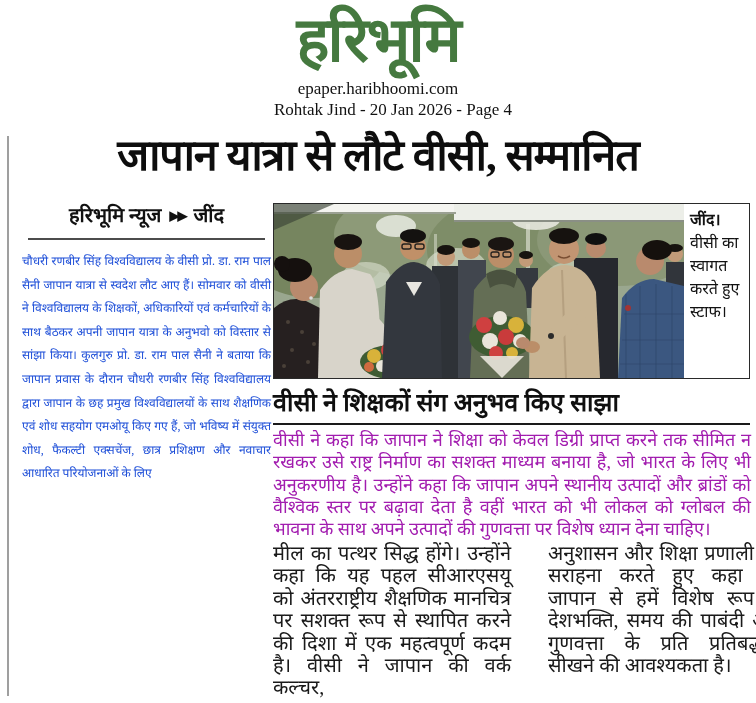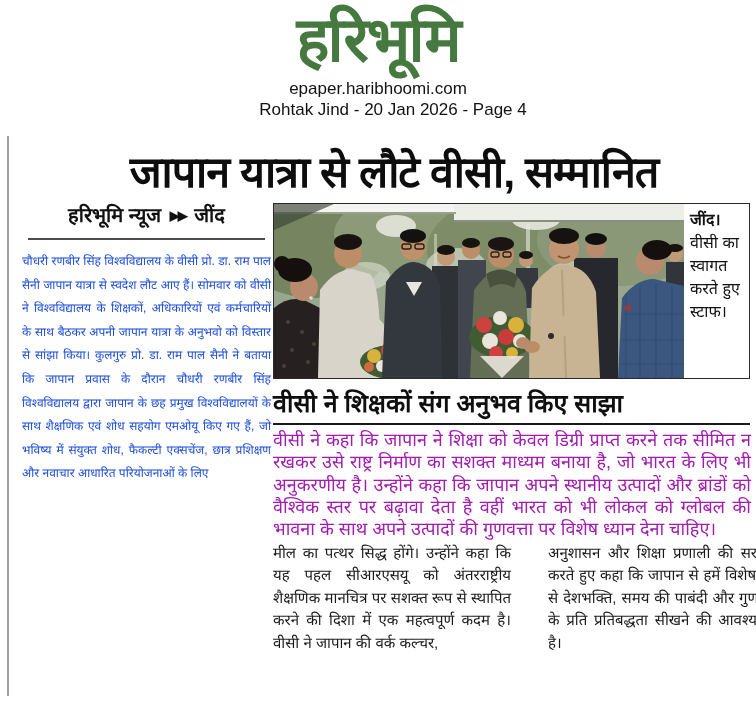--- a/index.html
+++ b/index.html
@@ -1,32 +1,32 @@
 <!DOCTYPE html>
 <html style="--brand-green: #45793f;"><head>
 <meta charset="utf-8">
 <style>
   html,body { margin:0; padding:0; background:#ffffff; }
   * { box-sizing:border-box; }
   .page {
     position:relative; width:756px; height:703px; background:#ffffff;
-    font-family:Liberation Sans, sans-serif; color:#1c1c1c;
+    font-family:Liberation Serif, serif; color:#1c1c1c;
     overflow:hidden;
   }
   
   .masthead { position:absolute; top:0; left:0; width:756px; text-align:center; }
   .logo {
     margin-top:2px; font-size:62px; line-height:76px; font-weight:bold;
     color:var(--brand-green,#45793f); letter-spacing:-2px;
   }
   .site-line { font-size:17px; line-height:21px; color:#121212; font-weight:500; }
   .edition-line { font-size:17px; line-height:21px; color:#121212; font-weight:500;padding-left:30px; }
   
   .headline {
-    position:absolute; top:128px; left:18px; width:720px; margin:16px;
+    position:absolute; top:128px; left:18px; width:720px; margin:0;
     text-align:center; font-size:43px; line-height:56px; font-weight:800;
     color:#0d0d0d; letter-spacing:-1px; white-space:nowrap;
   }
   .left-rule { position:absolute; left:7px; top:136px; width:2px; height:560px; background:#9f9f9f; }
   
   .left-col { position:absolute; left:22px; top:202px; width:249px; }
   .byline { text-align:center; font-size:20px; font-weight:bold; color:#111; line-height:26px; }
   .byline .arrows { font-size:13px; letter-spacing:-2px; position:relative; top:-2px; padding:0 3px; }
   .byline-rule { height:2px; background:#4c4c4c; margin:7px 6px 0 6px; }
   .body-text {
@@ -46,21 +46,21 @@
   
   .subhead {
     position:absolute; left:273px; top:388px; width:477px; margin:0;
     font-size:25px; line-height:30px; font-weight:800; color:#0f0f0f;
     border-bottom:2px solid #1a1a1a; padding-bottom:5px;
   }
   .wide-para {
     position:absolute; left:273px; top:429px; width:478px; margin:0;
     font-size:18px; line-height:22.3px; text-align:justify; color:#a21caf;
   }
-  .col { position:absolute; top:542px; margin:0; font-size:15px; line-height:22.4px; text-align:justify; color:#1a1a1a; }
+  .col { position:absolute; top:542px; margin:0; font-size:20px; line-height:22.4px; text-align:justify; color:#1a1a1a; }
   .col.mid { left:273px; width:238px; }
   .col.right { left:548px; width:233px; }
 </style>
 </head>
 <body>
 
 <div class="page">
 
   <header class="masthead">
     <div class="logo">हरिभूमि</div>

